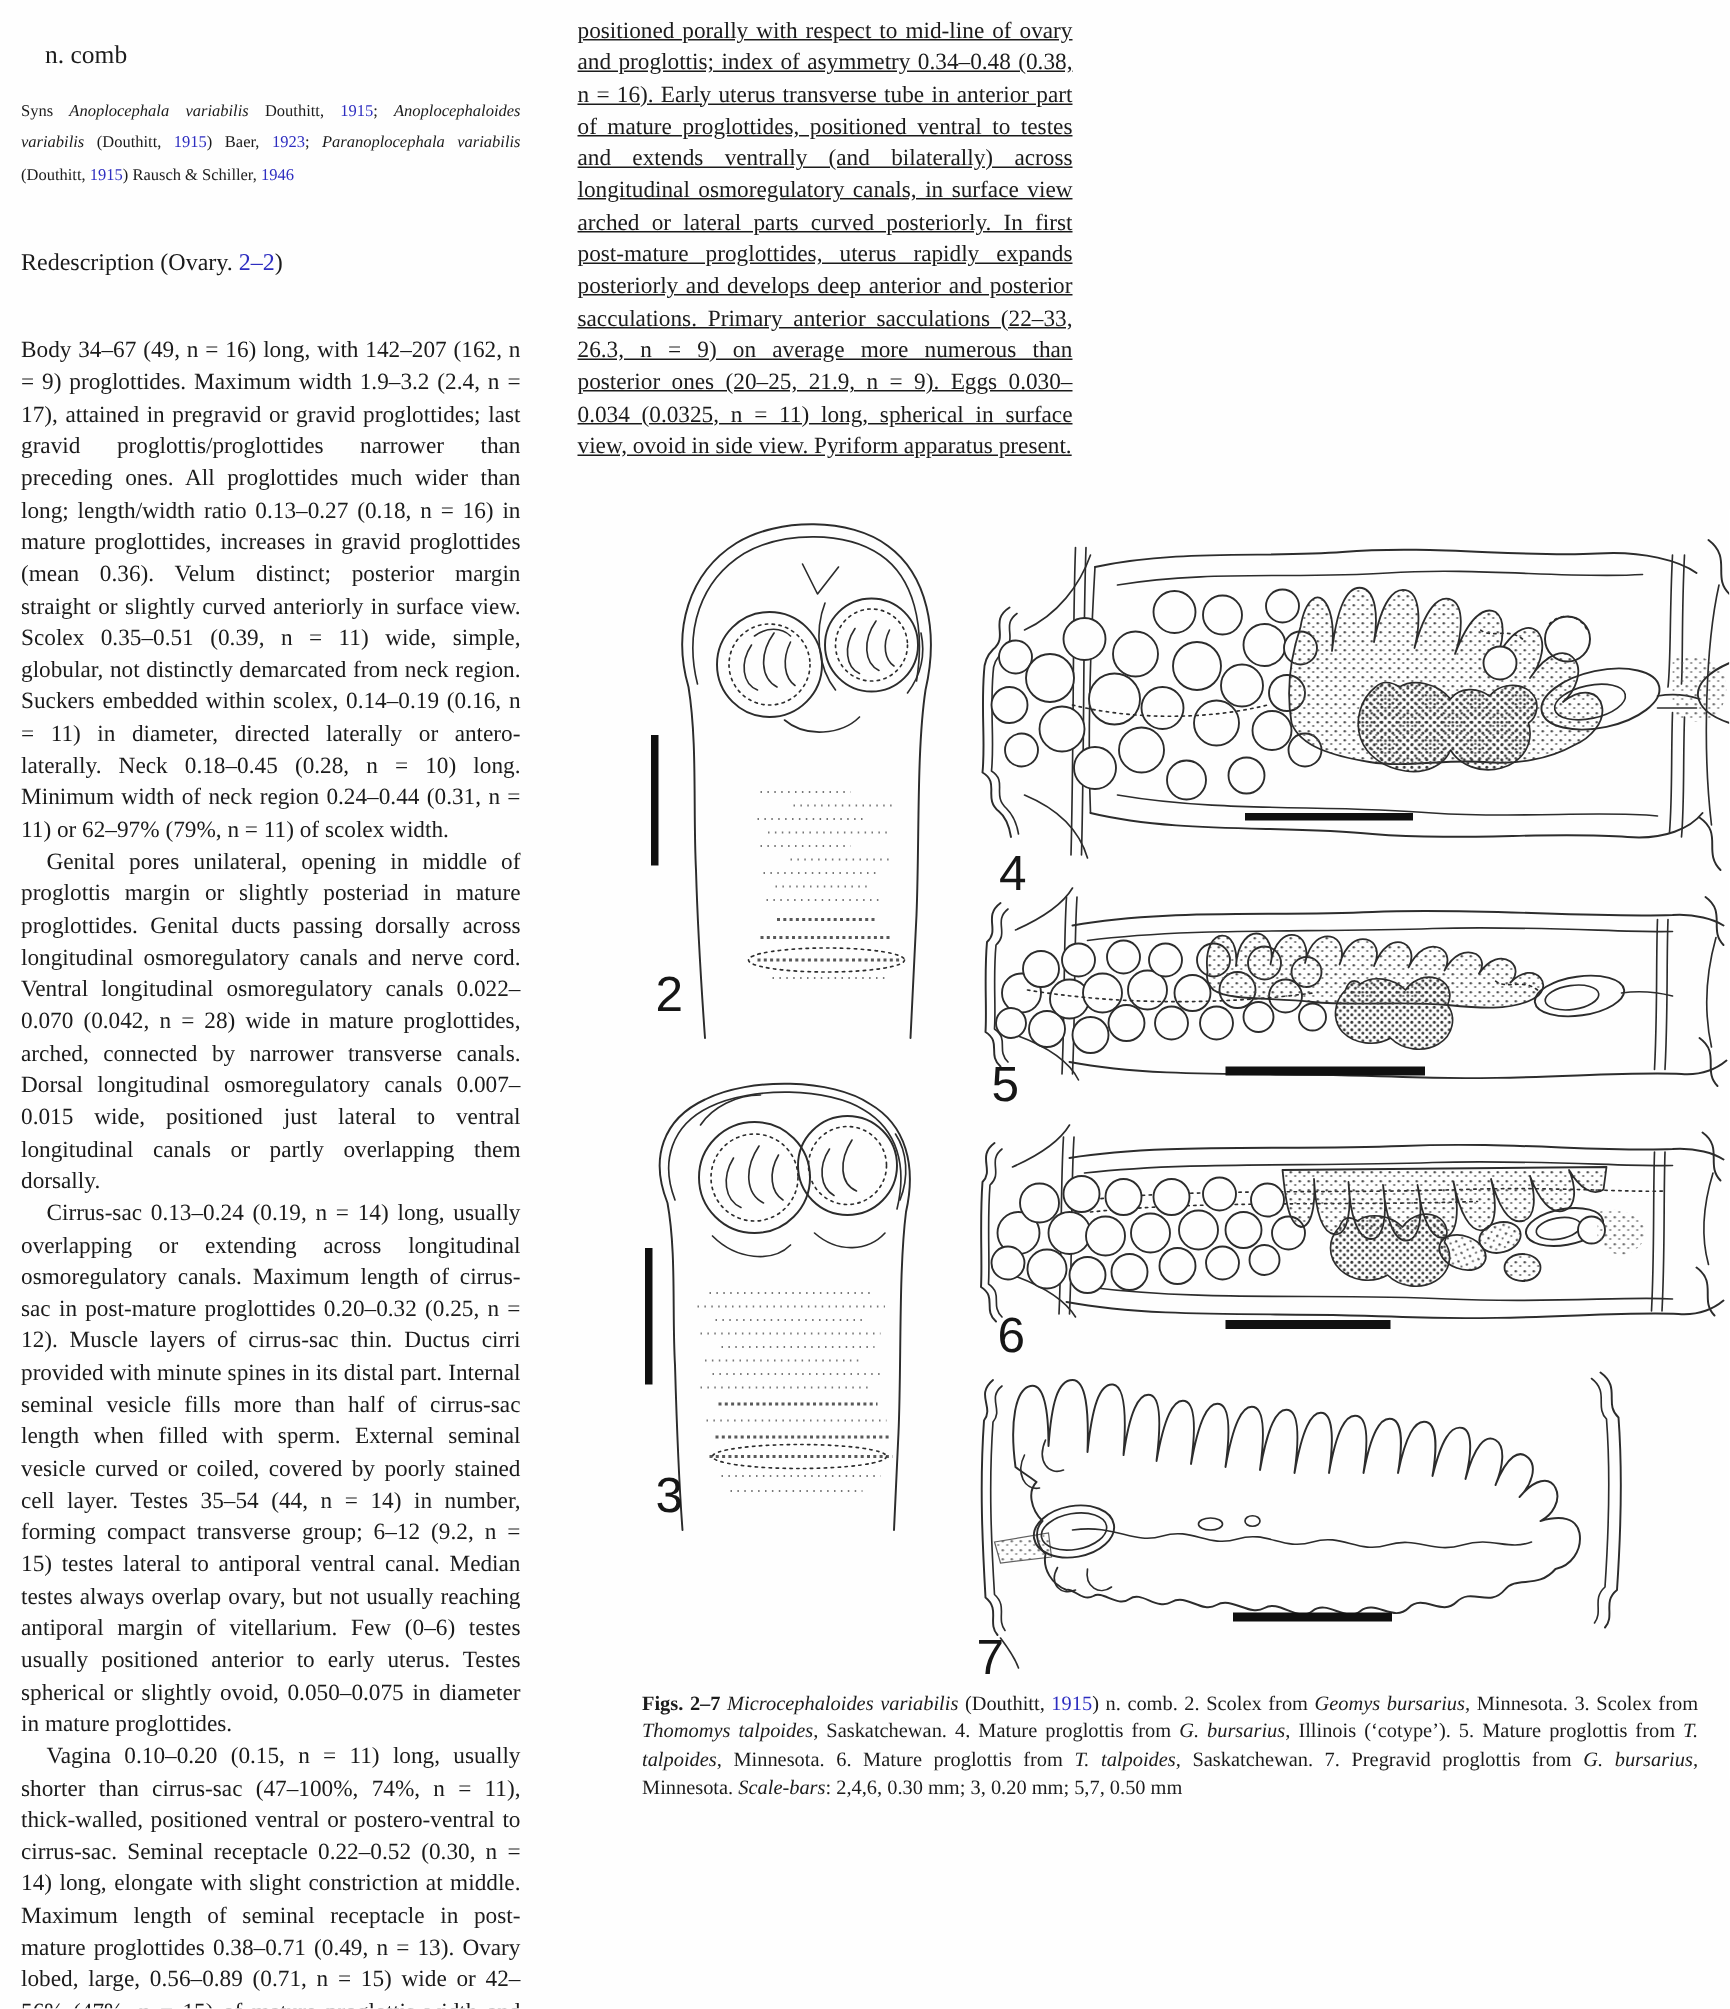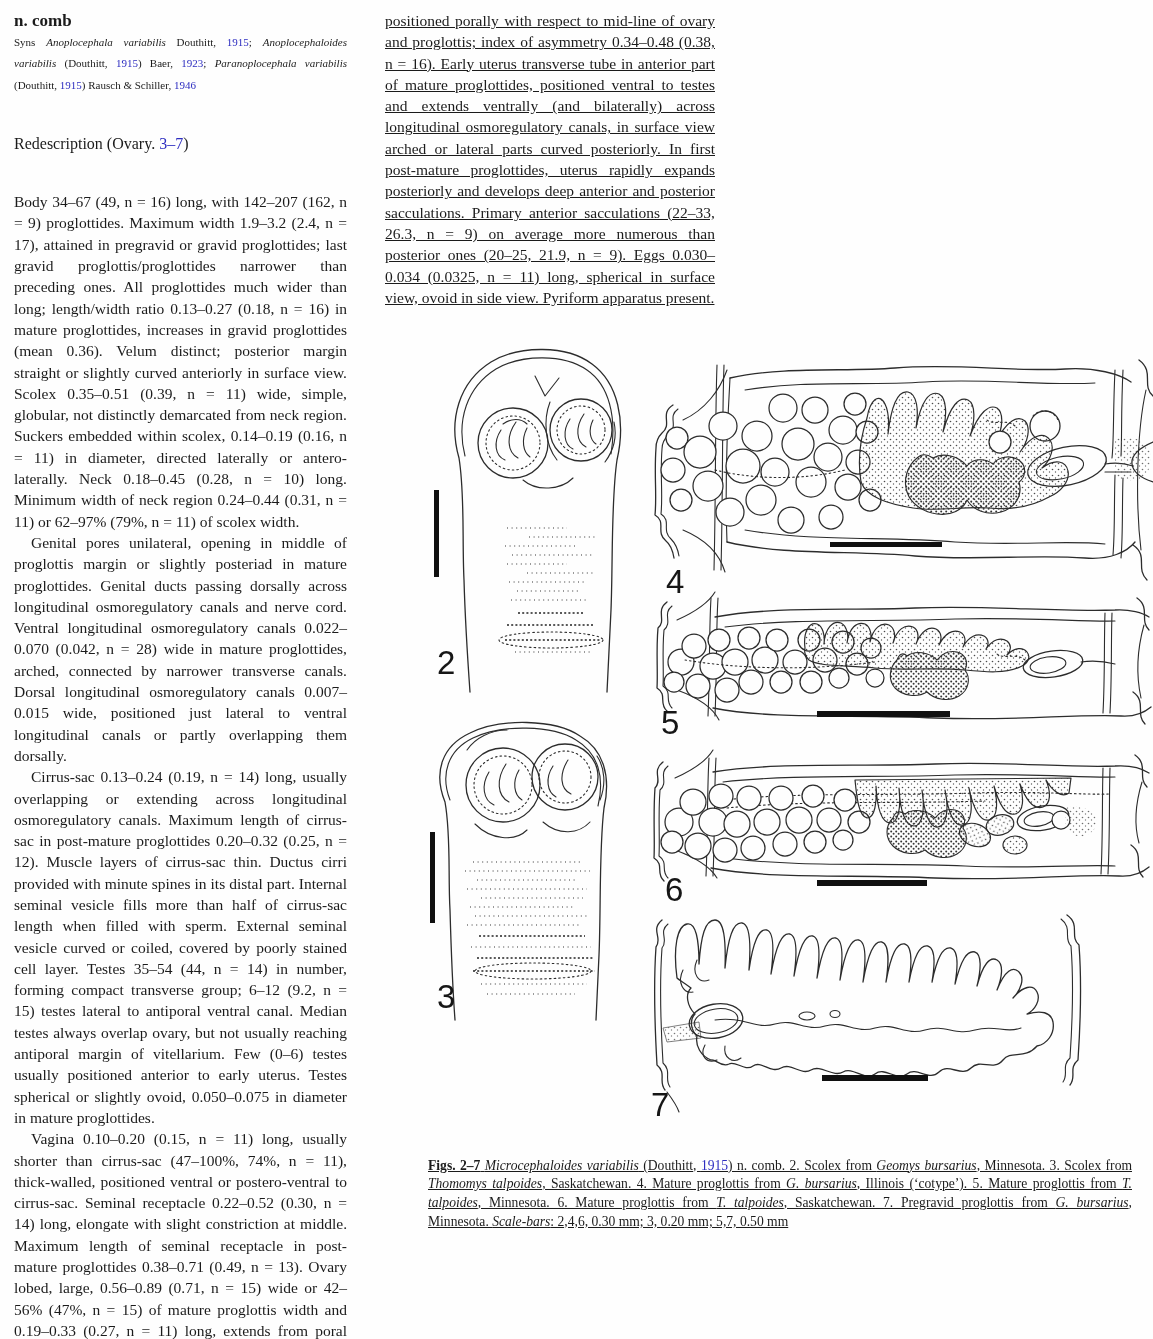--- a/index.html
+++ b/index.html
@@ -1,31 +1,31 @@
 <!DOCTYPE html>
 <html><head>
 <meta charset="utf-8">
 <style>
   html,body{margin:0;padding:0;background:#ffffff;}
   .page{position:relative;width:1153px;height:1339px;background:#fefefe;overflow:hidden;
         font-family:"Liberation Serif", serif;color:#1b1b1b;}
   .col-left{position:absolute;left:14px;top:10px;width:333px;}
   .col-right{position:absolute;left:385px;top:10px;width:330px;text-decoration:underline;}
   .title-line{font-size:17px;font-weight:bold;line-height:22px;margin:0;}
-  .ncomb{font-size:17px;font-weight:bold;line-height:22px;margin:0;}
+  .ncomb{font-size:17px;font-weight:normal;line-height:22px;margin:16px;}
   .syns{margin:0;font-size:11px;line-height:21.3px;text-align:justify;}
   .redesc{margin:37px 0 0 0;font-size:16px;line-height:21.3px;}
   .body-par{margin:0;font-size:15.5px;line-height:21.3px;text-align:justify;}
   .first-par{margin-top:37px;}
   .indent{text-indent:17px;}
   .run-i{font-style:italic;}
   .run-b{font-weight:bold;}
   .run-link{color:#2d2dc0;}
-  .caption{position:absolute;left:428px;top:1143px;width:704px;
-           font-size:13.6px;line-height:18.7px;text-align:justify;text-decoration:underline;}
+  .caption{position:absolute;left:428px;top:1113px;width:704px;
+           font-size:13.6px;line-height:18.7px;text-align:justify;}
   .figs{position:absolute;left:415px;top:330px;width:738px;height:810px;}
   
   .ln{fill:none;stroke:#2c2c2c;stroke-width:1.3;stroke-linecap:round;stroke-linejoin:round;}
   .ln2{fill:none;stroke:#2c2c2c;stroke-width:1.1;stroke-linecap:round;stroke-linejoin:round;}
   .tes{fill:#fefefe;stroke:#2c2c2c;stroke-width:1.25;}
   .dot{stroke-dasharray:1.6 3;}
   .stp{stroke:#555;stroke-width:1.4;stroke-dasharray:1 3.6;fill:none;opacity:.8;}
   .std{stroke:#3c3c3c;stroke-width:2;stroke-dasharray:2 2.2;fill:none;opacity:.85;}
   .ut{fill:url(#stipLight);stroke:#2c2c2c;stroke-width:1.2;stroke-linejoin:round;}
   .ov{fill:url(#stipDense);stroke:#2c2c2c;stroke-width:1.1;stroke-linejoin:round;}
@@ -33,21 +33,21 @@
   .figlabel{font-family:"Liberation Sans", sans-serif;font-size:33px;fill:#161616;}
 </style>
 </head>
 <body>
 
 <div class="page">
 
   <div class="col-left">
     <p class="ncomb">n. comb</p>
     <p class="syns"><span>Syns </span><span class="run-i">Anoplocephala variabilis</span><span> Douthitt, </span><span class="run-link">1915</span><span>; </span><span class="run-i">Anoplocephaloides variabilis</span><span> (Douthitt, </span><span class="run-link">1915</span><span>) Baer, </span><span class="run-link">1923</span><span>; </span><span class="run-i">Paranoplocephala variabilis</span><span> (Douthitt, </span><span class="run-link">1915</span><span>) Rausch &amp; Schiller, </span><span class="run-link">1946</span></p>
-    <p class="redesc"><span>Redescription (Ovary. </span><span class="run-link">3–7</span><span>)</span></p>
+    <p class="redesc"><span>Redescription (Ovary. </span><span class="run-link">2–2</span><span>)</span></p>
     <p class="body-par first-par">Body 34–67 (49, n = 16) long, with 142–207 (162, n = 9) proglottides. Maximum width 1.9–3.2 (2.4, n = 17), attained in pregravid or gravid proglottides; last gravid proglottis/proglottides narrower than preceding ones. All proglottides much wider than long; length/width ratio 0.13–0.27 (0.18, n = 16) in mature proglottides, increases in gravid proglottides (mean 0.36). Velum distinct; posterior margin straight or slightly curved anteriorly in surface view. Scolex 0.35–0.51 (0.39, n = 11) wide, simple, globular, not distinctly demarcated from neck region. Suckers embedded within scolex, 0.14–0.19 (0.16, n = 11) in diameter, directed laterally or antero-laterally. Neck 0.18–0.45 (0.28, n = 10) long. Minimum width of neck region 0.24–0.44 (0.31, n = 11) or 62–97% (79%, n = 11) of scolex width.</p>
     <p class="body-par indent">Genital pores unilateral, opening in middle of proglottis margin or slightly posteriad in mature proglottides. Genital ducts passing dorsally across longitudinal osmoregulatory canals and nerve cord. Ventral longitudinal osmoregulatory canals 0.022–0.070 (0.042, n = 28) wide in mature proglottides, arched, connected by narrower transverse canals. Dorsal longitudinal osmoregulatory canals 0.007–0.015 wide, positioned just lateral to ventral longitudinal canals or partly overlapping them dorsally.</p>
     <p class="body-par indent">Cirrus-sac 0.13–0.24 (0.19, n = 14) long, usually overlapping or extending across longitudinal osmoregulatory canals. Maximum length of cirrus-sac in post-mature proglottides 0.20–0.32 (0.25, n = 12). Muscle layers of cirrus-sac thin. Ductus cirri provided with minute spines in its distal part. Internal seminal vesicle fills more than half of cirrus-sac length when filled with sperm. External seminal vesicle curved or coiled, covered by poorly stained cell layer. Testes 35–54 (44, n = 14) in number, forming compact transverse group; 6–12 (9.2, n = 15) testes lateral to antiporal ventral canal. Median testes always overlap ovary, but not usually reaching antiporal margin of vitellarium. Few (0–6) testes usually positioned anterior to early uterus. Testes spherical or slightly ovoid, 0.050–0.075 in diameter in mature proglottides.</p>
     <p class="body-par indent">Vagina 0.10–0.20 (0.15, n = 11) long, usually shorter than cirrus-sac (47–100%, 74%, n = 11), thick-walled, positioned ventral or postero-ventral to cirrus-sac. Seminal receptacle 0.22–0.52 (0.30, n = 14) long, elongate with slight constriction at middle. Maximum length of seminal receptacle in post-mature proglottides 0.38–0.71 (0.49, n = 13). Ovary lobed, large, 0.56–0.89 (0.71, n = 15) wide or 42–56% (47%, n = 15) of mature proglottis width and 0.19–0.33 (0.27, n = 11) long, extends from poral ventral longitudinal canal to markedly beyond mid-line of proglottis; transverse distance between median margin of ovary and mid-line of proglottis 0.15–0.36 (0.23, n = 15). Vitellarium asymmetrically bilobed, 0.19–0.37 (0.26, n = 15) wide and 0.10–0.17 (0.13, n = 14) long in mature proglottides,</p>
   </div>
 
   <div class="col-right">
     <p class="body-par">positioned porally with respect to mid-line of ovary and proglottis; index of asymmetry 0.34–0.48 (0.38, n = 16). Early uterus transverse tube in anterior part of mature proglottides, positioned ventral to testes and extends ventrally (and bilaterally) across longitudinal osmoregulatory canals, in surface view arched or lateral parts curved posteriorly. In first post-mature proglottides, uterus rapidly expands posteriorly and develops deep anterior and posterior sacculations. Primary anterior sacculations (22–33, 26.3, n = 9) on average more numerous than posterior ones (20–25, 21.9, n = 9). Eggs 0.030–0.034 (0.0325, n = 11) long, spherical in surface view, ovoid in side view. Pyriform apparatus present.</p>
   </div>
 

